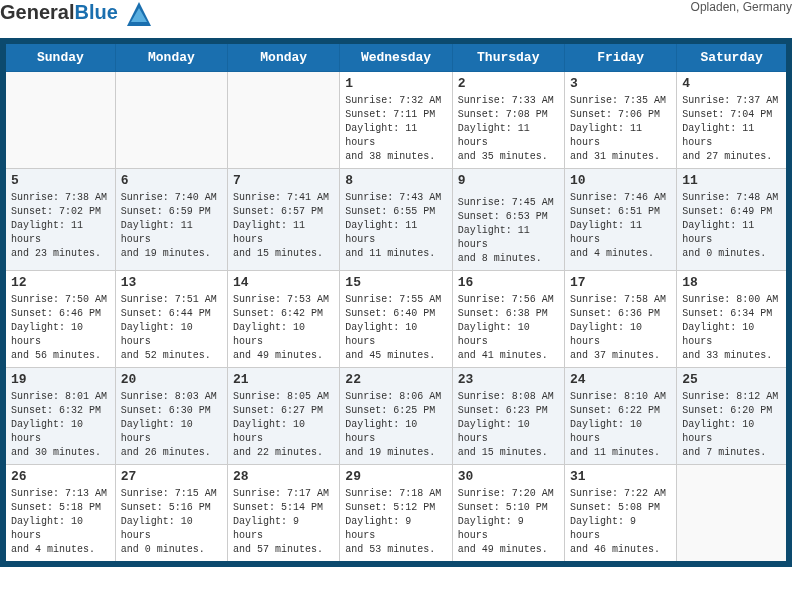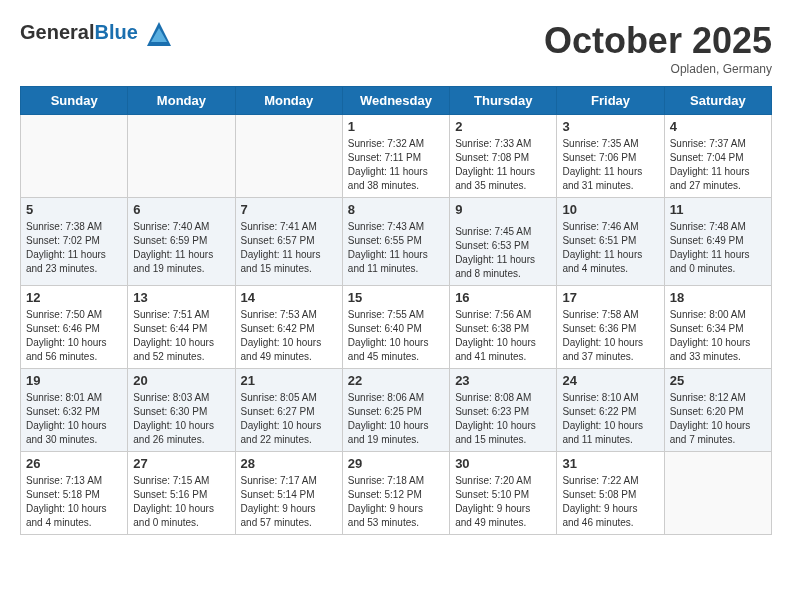--- a/index.html
+++ b/index.html
@@ -4,21 +4,20 @@
   <style>
     * { box-sizing: border-box; margin: 0; padding: 0; }
     body {
       font-family: Arial, sans-serif;
       background: #fff;
       width: 792px;
       min-height: 612px;
     }
     .page {
       width: 792px;
-      padding: 20px;
     }
     .header {
       display: flex;
       justify-content: space-between;
       align-items: flex-start;
       margin-bottom: 10px;
     }
     .logo {
       display: flex;
       align-items: center;
@@ -31,21 +30,22 @@
       font-weight: bold;
       color: #333;
     }
     .location {
       font-size: 12px;
       color: #555;
     }
     .calendar {
       width: 100%;
       border-collapse: collapse;
-      border: 1px solid #0c4a6e;
+      border: 6px solid #0c4a6e;
+      font-family: Liberation Mono, monospace;
     }
     .calendar th {
       background-color: #1a6faf;
       color: #fff;
       text-align: center;
       padding: 6px 4px;
       font-size: 13px;
       border: 1px solid #1565a0;
     }
     .calendar td {
@@ -84,21 +84,20 @@
         <div style="font-size:20px; font-weight:bold; line-height:1.1;">
           <span style="color:#333;">General</span><span style="color:#1a6faf;">Blue</span>
           <svg width="28" height="28" viewBox="0 0 28 28" style="display:inline-block; vertical-align:middle; margin-left:2px;">
             <polygon points="14,2 26,26 2,26" fill="#1a6faf"></polygon>
             <polygon points="14,8 22,22 6,22" fill="#5aafe0"></polygon>
           </svg>
         </div>
       </div>
     </div>
     <div class="title-block">
-      <div class="month-title">October 2025</div>
       <div class="location">Opladen, Germany</div>
     </div>
   </div>
 
   <table class="calendar">
     <thead>
       <tr>
 
       <th>Sunday</th>
           <th>Monday</th>

